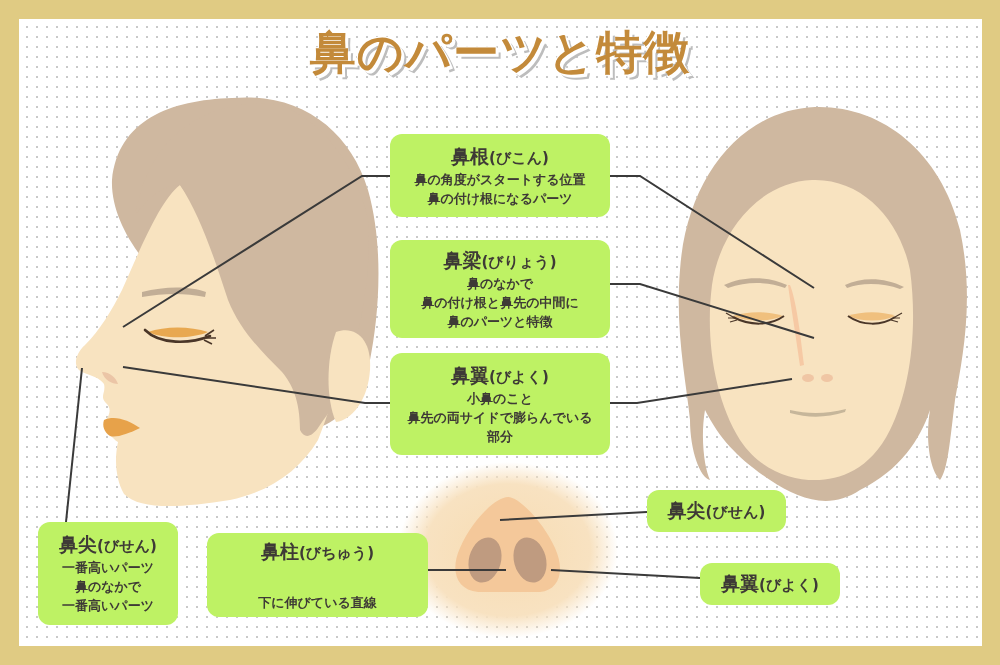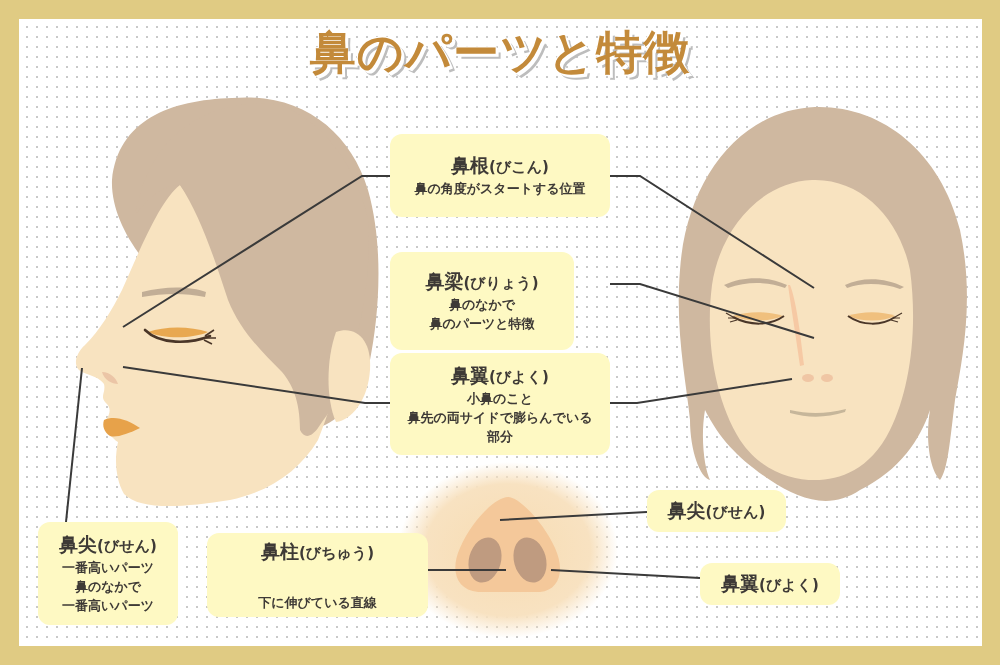--- a/index.html
+++ b/index.html
@@ -27,21 +27,21 @@
       font-size: 46px;
       font-weight: bold;
       color: #c38a3a;
       letter-spacing: 1px;
       text-shadow: 3px 3px 0 #ffffff, 5px 5px 0 #bdbdbd, -1px -1px 0 #ffffff, 1px -1px 0 #ffffff, -1px 1px 0 #ffffff;
       z-index: 5;
     }
     svg.art { position: absolute; left: 0; top: 0; z-index: 1; }
     .box {
       position: absolute;
-      background: #fef9c3;
+      background: #bef264;
       border-radius: 12px;
       color: #3e3a36;
       text-align: center;
       z-index: 4;
       display: flex;
       flex-direction: column;
       justify-content: center;
       align-items: center;
     }
     .box .head { font-weight: bold; font-size: 19px; line-height: 24px; }
@@ -133,27 +133,29 @@
     <line x1="500" y1="520" x2="647" y2="512"></line>
     <line x1="551" y1="570" x2="700" y2="578"></line>
   </g>
 </svg>
 
 <div class="box" style="left:390px; top:134px; width:220px; height:83px;">
   <div class="head">
     <span>鼻根</span><span class="kana">(びこん)</span>
   </div>
   <div class="desc">鼻の角度がスタートする位置</div>
+  <div class="desc">鼻の付け根になるパーツ</div>
 </div>
 
-<div class="box" style="left:390px; top:252px; width:184px; height:98px;">
+<div class="box" style="left:390px; top:240px; width:220px; height:98px;">
   <div class="head">
     <span>鼻梁</span><span class="kana">(びりょう)</span>
   </div>
   <div class="desc">鼻のなかで</div>
+  <div class="desc">鼻の付け根と鼻先の中間に</div>
   <div class="desc">鼻のパーツと特徴</div>
 </div>
 
 <div class="box" style="left:390px; top:353px; width:220px; height:102px;">
   <div class="head">
     <span>鼻翼</span><span class="kana">(びよく)</span>
   </div>
   <div class="desc">小鼻のこと</div>
   <div class="desc">鼻先の両サイドで膨らんでいる</div>
   <div class="desc">部分</div>

